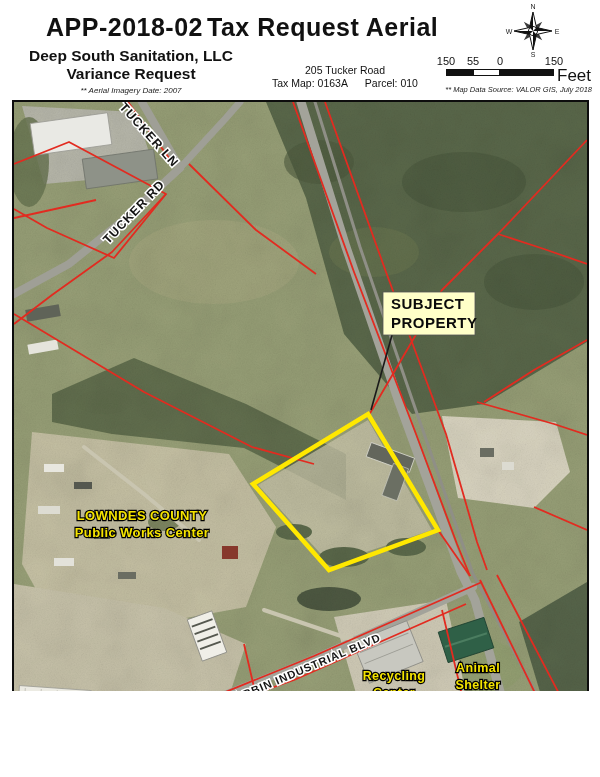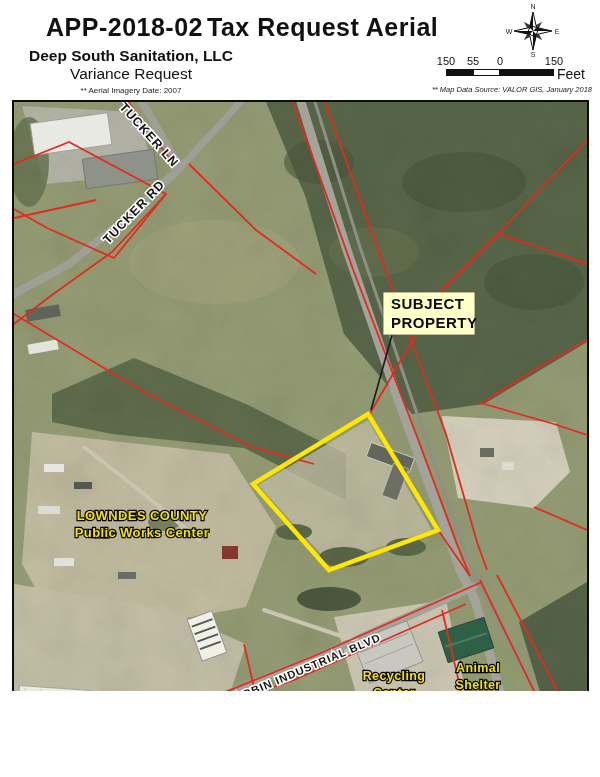--- a/index.html
+++ b/index.html
@@ -3,31 +3,31 @@
 <meta charset="utf-8">
 <style>
   html,body{margin:0;padding:0;background:#ffffff;}
   .page{position:relative;width:600px;height:691px;background:#ffffff;overflow:hidden;
         font-family:"Liberation Sans", sans-serif;color:#111;}
   .hdr-title{position:absolute;font-weight:bold;font-size:25px;letter-spacing:0.5px;white-space:nowrap;}
   #app-number{left:46px;top:13px;}
   #map-title{left:207px;top:13px;}
   .applicant-block{position:absolute;left:18px;top:47px;width:226px;text-align:center;line-height:1.15;}
   .applicant-block .l1{font-weight:bold;font-size:15.5px;}
-  .applicant-block .l2{font-weight:normal;font-size:15.5px;}
-  .applicant-block .note{font-size:8px;margin-top:3px;color:#222;}
+  .applicant-block .l2{font-weight:bold;font-size:15.5px;}
+  .applicant-block .note{font-style:italic;font-size:8px;margin-top:3px;color:#222;}
   .address-block{position:absolute;left:250px;top:64px;width:190px;text-align:center;font-size:10.5px;line-height:1.25;}
   .address-block .row2 span{margin:0 7px;}
   
   .scale-label{position:absolute;top:55px;font-size:11px;transform:translateX(-50%);}
   .scale-bar{position:absolute;left:446px;top:69px;width:108px;height:7px;display:flex;}
   .scale-bar .seg{height:100%;}
   .seg.b{background:#111;}
   .seg.w{background:#fff;border:1px solid #111;box-sizing:border-box;}
-  .scale-unit{position:absolute;left:557px;top:66px;font-size:14px;}
+  .scale-unit{position:absolute;left:557px;top:66px;font-size:17px;}
   .source-note{position:absolute;right:8px;top:85px;font-size:7.5px;font-style:italic;color:#222;white-space:nowrap;}
   
   .compass{position:absolute;left:505px;top:2px;width:56px;height:56px;}
   
   .map-frame{position:absolute;left:12px;top:100px;width:573px;height:663px;border:2px solid #0d0d0d;box-sizing:content-box;overflow:hidden;background:#98a077;}
   .map-frame svg{display:block;}
   text{font-family:"Liberation Sans", sans-serif;}
   .road-label{font-weight:bold;fill:#141414;stroke:#ffffff;stroke-width:3px;paint-order:stroke;letter-spacing:1px;}
   .poi-label{font-weight:bold;stroke:#000000;stroke-width:2.4px;paint-order:stroke;letter-spacing:0.4px;}
   .callout-text{font-weight:bold;font-size:15px;fill:#0a0a0a;letter-spacing:0.5px;}
@@ -40,20 +40,27 @@
 
   <div class="hdr-title" id="app-number">APP-2018-02</div>
   <div class="hdr-title" id="map-title">Tax Request Aerial</div>
 
   <div class="applicant-block">
     <div class="l1">Deep South Sanitation, LLC</div>
     <div class="l2">Variance Request</div>
     <div class="note">** Aerial Imagery Date: 2007</div>
   </div>
 
+  <div class="address-block">
+    <div>205 Tucker Road</div>
+    <div class="row2">
+      <span>Tax Map: 0163A</span>
+      <span>Parcel: 010</span>
+    </div>
+  </div>
 
   <svg class="compass" viewBox="0 0 56 56">
     <g transform="translate(28,29)">
       <polygon points="0,-13 3,-3 13,0 3,3 0,13 -3,3 -13,0 -3,-3" transform="rotate(45)" fill="#3a3a3a"></polygon>
       <polygon points="0,-19 3.5,-3.5 19,0 3.5,3.5 0,19 -3.5,3.5 -19,0 -3.5,-3.5" fill="#ffffff" stroke="#111" stroke-width="1"></polygon>
       <polygon points="0,-19 -3.5,-3.5 0,0" fill="#111"></polygon>
       <polygon points="19,0 3.5,-3.5 0,0" fill="#111"></polygon>
       <polygon points="0,19 3.5,3.5 0,0" fill="#111"></polygon>
       <polygon points="-19,0 -3.5,3.5 0,0" fill="#111"></polygon>
       <circle cx="0" cy="0" r="4.5" fill="none" stroke="#111" stroke-width="1"></circle>
@@ -67,21 +74,21 @@
   <span class="scale-label" style="left:446px;">150</span>
   <span class="scale-label" style="left:473px;">55</span>
   <span class="scale-label" style="left:500px;">0</span>
   <span class="scale-label" style="left:554px;">150</span>
   <div class="scale-bar">
     <div class="seg b" style="width:27px;"></div>
     <div class="seg w" style="width:27px;"></div>
     <div class="seg b" style="width:54px;"></div>
   </div>
   <span class="scale-unit">Feet</span>
-  <div class="source-note">** Map Data Source:  VALOR GIS, January 2018</div>
+  <div class="source-note">** Map Data Source:  VALOR GIS, July 2018</div>
 
   <div class="map-frame">
     <svg width="573" height="663" viewBox="0 0 573 663">
       <defs>
         <filter id="noiseFine" x="0" y="0" width="100%" height="100%">
           <feTurbulence type="fractalNoise" baseFrequency="0.8" numOctaves="2" result="n"></feTurbulence>
           <feColorMatrix in="n" type="saturate" values="0"></feColorMatrix>
         </filter>
         <filter id="noiseCoarse" x="0" y="0" width="100%" height="100%">
           <feTurbulence type="fractalNoise" baseFrequency="0.025" numOctaves="3" result="n"></feTurbulence>

